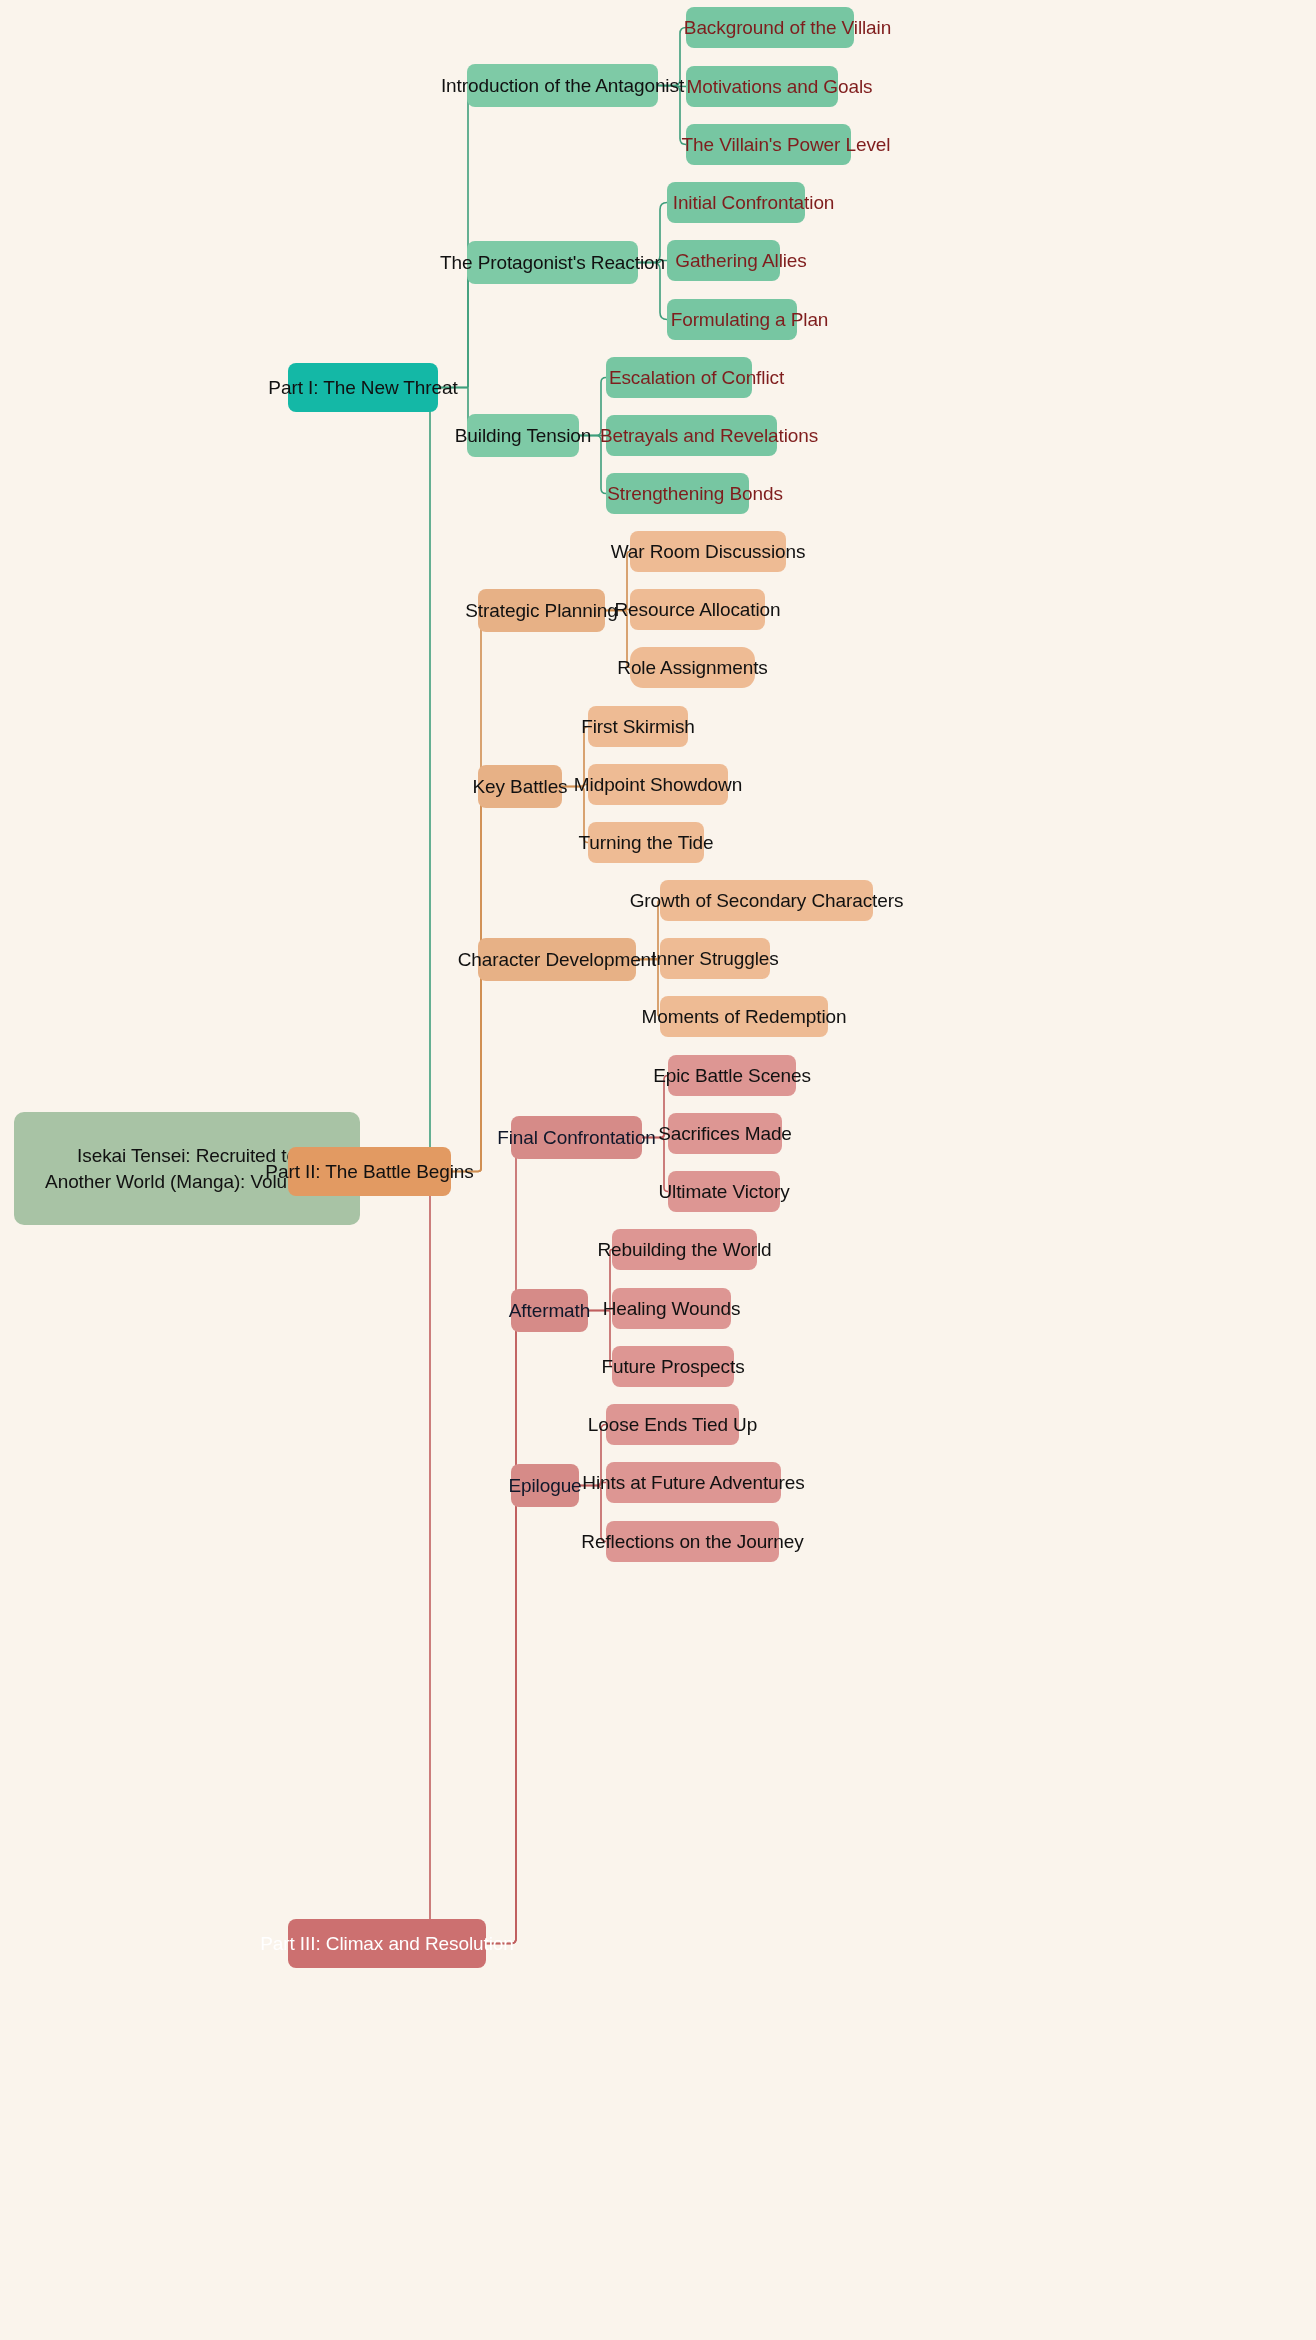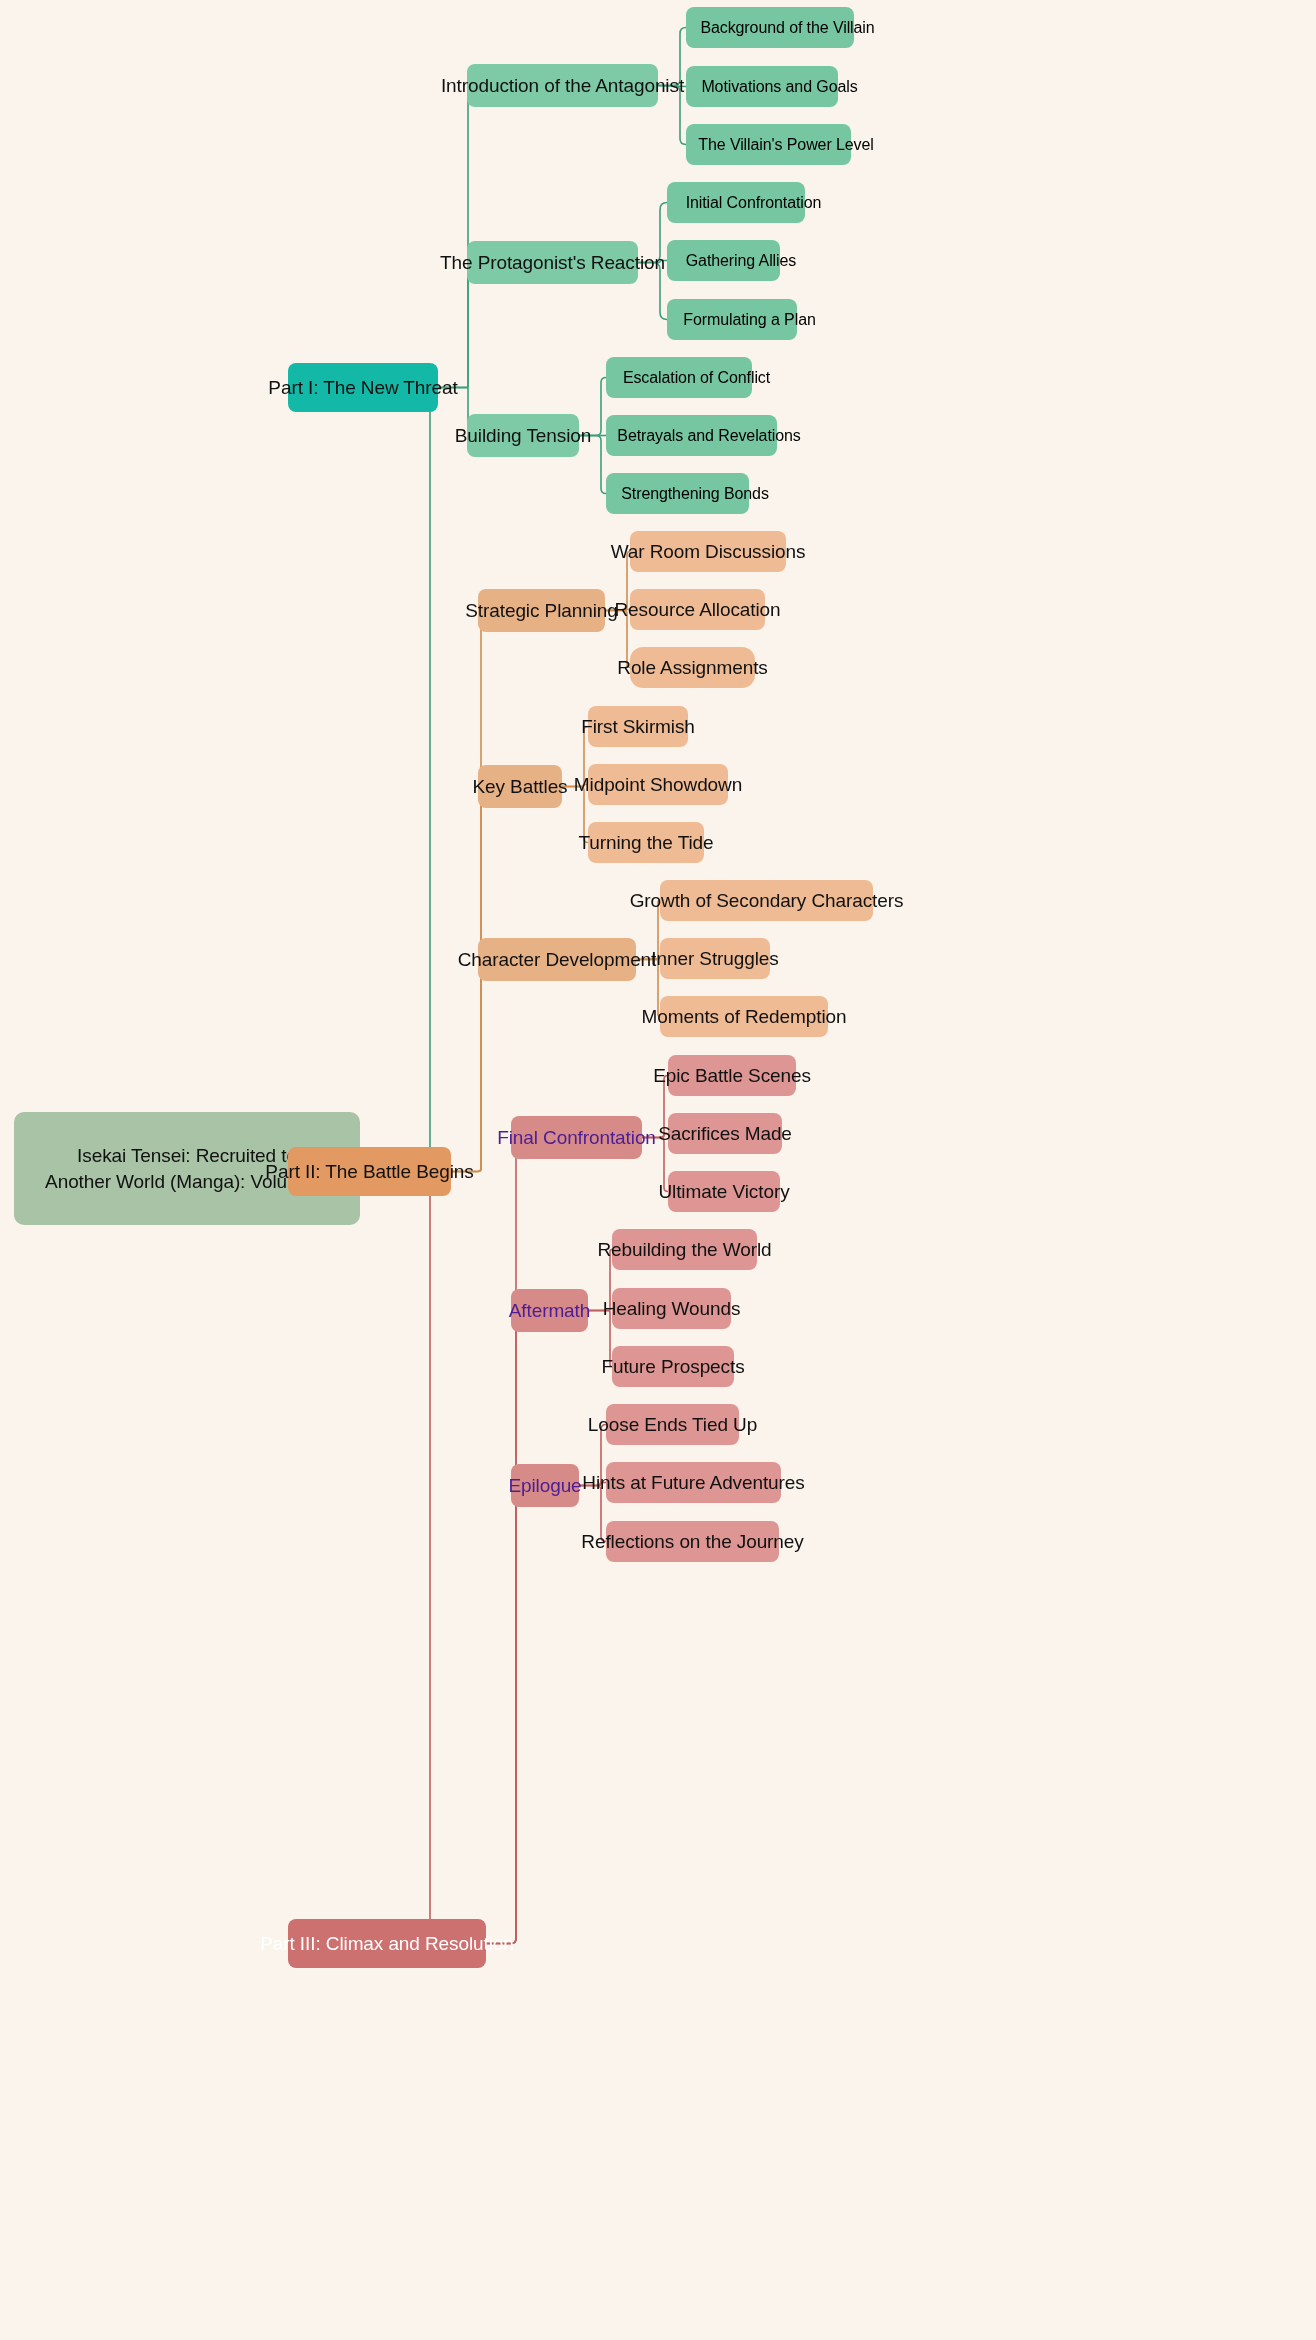--- a/index.html
+++ b/index.html
@@ -68,27 +68,27 @@
     color: #111111;
     font-size: 19px;
   }
   .node.lvl2-orange {
     background: #e7b186;
     color: #111111;
     font-size: 19px;
   }
   .node.lvl2-red {
     background: #d68b88;
-    color: #4c1d95;
+    color: #0f172a;
     font-size: 19px;
   }
   .node.lvl3-green {
     background: #77c6a2;
-    color: #000000;
-    font-size: 16px;
+    color: #7f1d1d;
+    font-size: 19px;
     padding-left: 35px;
   }
   .node.lvl3-orange {
     background: #eebb94;
     color: #111111;
     font-size: 19px;
   }
   .node.lvl3-red {
     background: #dd9693;
     color: #111111;

